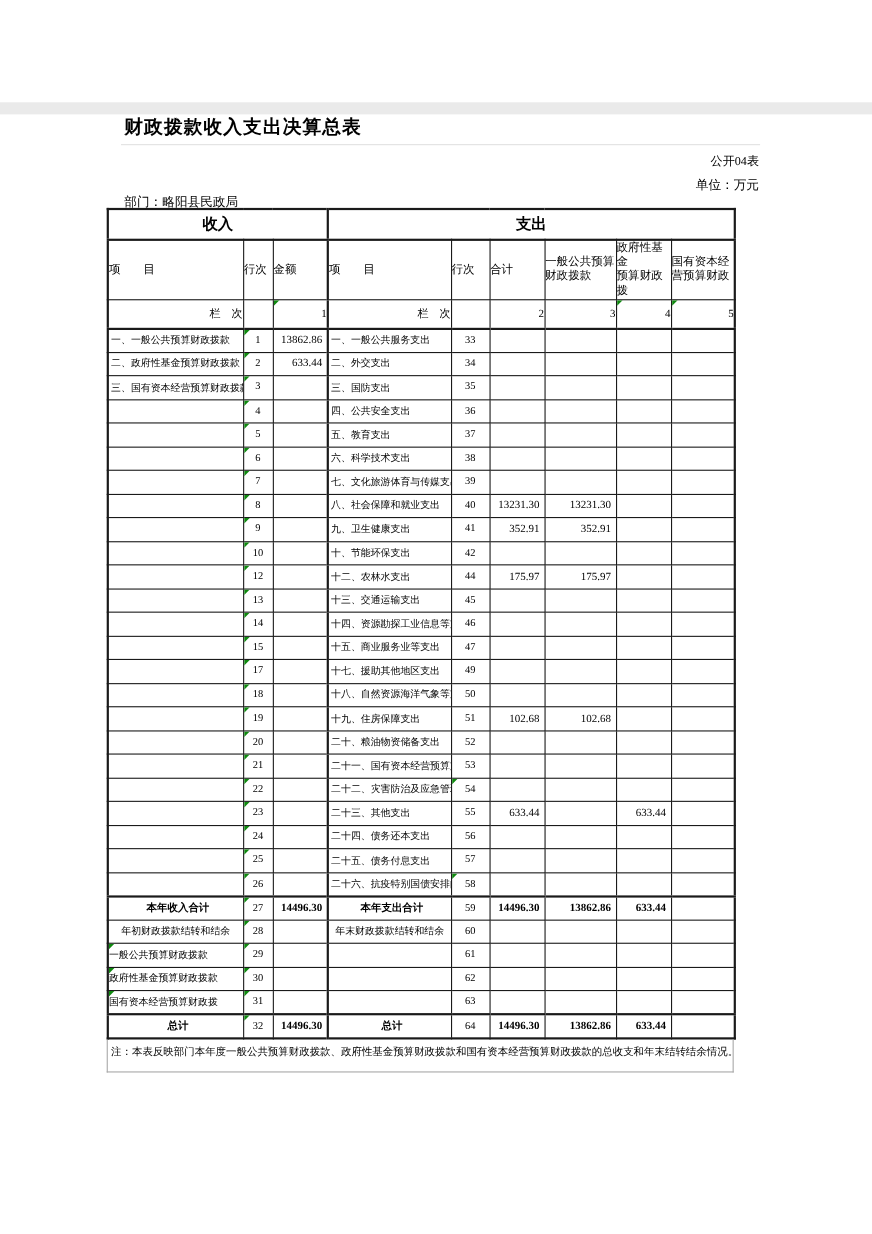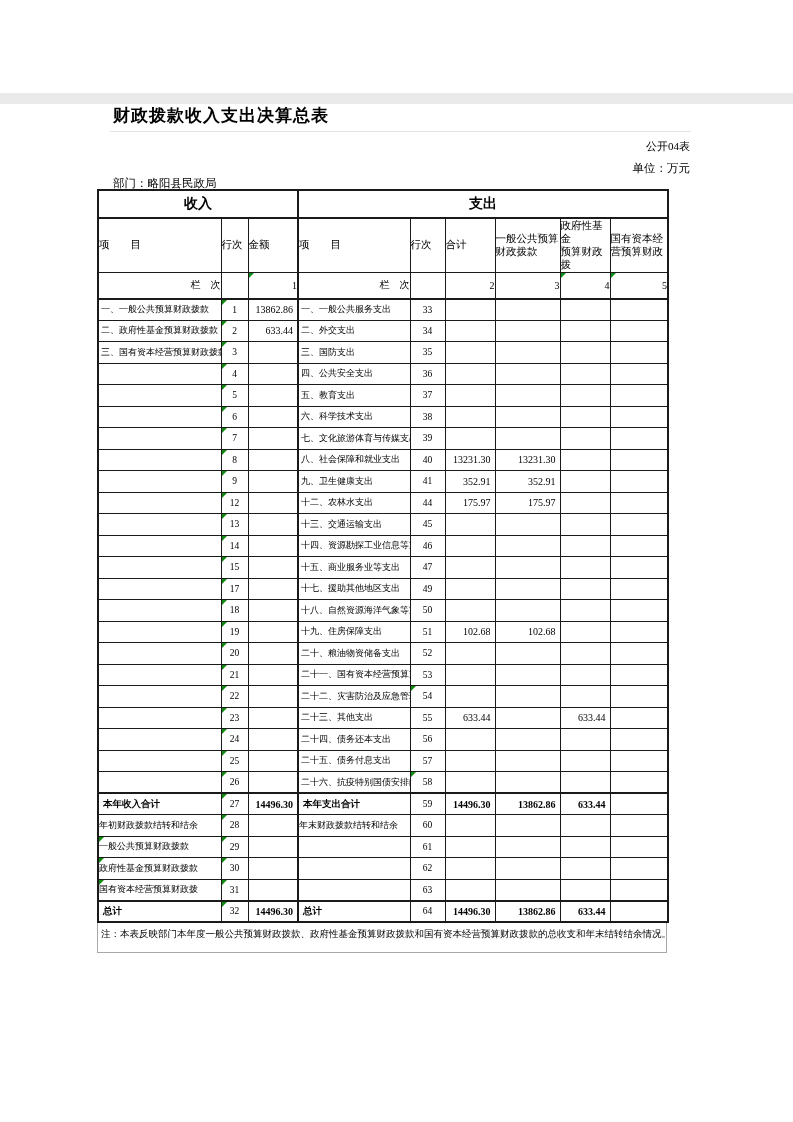--- a/index.html
+++ b/index.html
@@ -30,23 +30,23 @@
   .sep{border-left:2px solid #1a1a1a;}
   tr.group-h th{height:26px;font-size:14px;font-weight:bold;border-bottom:2px solid #1a1a1a;text-align:center;}
   tr.col-h th{height:44px;font-size:10.5px;text-align:left;}
   th.two-line{font-size:9.5px;line-height:1.25;white-space:pre-line;}
   tr.index-r th{height:25px;font-size:10px;text-align:right;border-bottom:2px solid #1a1a1a;}
   tbody tr{height:21.5px;}
   td.ii-cell,td.ei-cell{font-size:9px;text-align:left;padding-left:2px;}
   td.line-cell{font-size:9.5px;text-align:center;}
   td.amt-cell{font-size:10px;text-align:right;padding-right:4px;}
   tr.total td{border-top:2px solid #1a1a1a;font-weight:bold;}
-  tr.total td.ii-cell,tr.total td.ei-cell{text-align:left;padding-left:4px;font-size:9.5px;}
+  tr.total td.ii-cell,tr.total td.ei-cell{text-align:center;padding-left:4px;font-size:9.5px;}
   tr.total td.line-cell{font-weight:normal;}
-  tr.carry td.ii-cell,tr.carry td.ei-cell{padding-left:0;margin-left:16px;}
+  tr.carry td.ii-cell,tr.carry td.ei-cell{text-align:center;padding-left:0;margin-left:16px;}
   tr.subitem td.ii-cell{text-align:left;padding-right:1px;padding-left:0;}
   .mk::before{
     content:"";position:absolute;top:0;left:0;width:0;height:0;
     border-top:5px solid var(--mk,#108a10);border-right:5px solid transparent;
   }
   .note{
     border:1px solid #a8a8a8;border-top:none;
     font-size:9.5px;padding:5px 3px 11px 3px;white-space:nowrap;overflow:hidden;
   }
 </style>
@@ -200,20 +200,31 @@
           <td class="amt-cell"></td>
           <td class="ei-cell sep">九、卫生健康支出</td>
           <td class="line-cell">41</td>
           <td class="amt-cell">352.91</td>
           <td class="amt-cell">352.91</td>
           <td class="amt-cell"></td>
           <td class="amt-cell"></td>
         </tr>
         <tr>
           <td class="ii-cell"></td>
+          <td class="line-cell mk">10</td>
+          <td class="amt-cell"></td>
+          <td class="ei-cell sep">十、节能环保支出</td>
+          <td class="line-cell">42</td>
+          <td class="amt-cell"></td>
+          <td class="amt-cell"></td>
+          <td class="amt-cell"></td>
+          <td class="amt-cell"></td>
+        </tr>
+        <tr>
+          <td class="ii-cell"></td>
           <td class="line-cell mk">12</td>
           <td class="amt-cell"></td>
           <td class="ei-cell sep">十二、农林水支出</td>
           <td class="line-cell">44</td>
           <td class="amt-cell">175.97</td>
           <td class="amt-cell">175.97</td>
           <td class="amt-cell"></td>
           <td class="amt-cell"></td>
         </tr>
         <tr>

